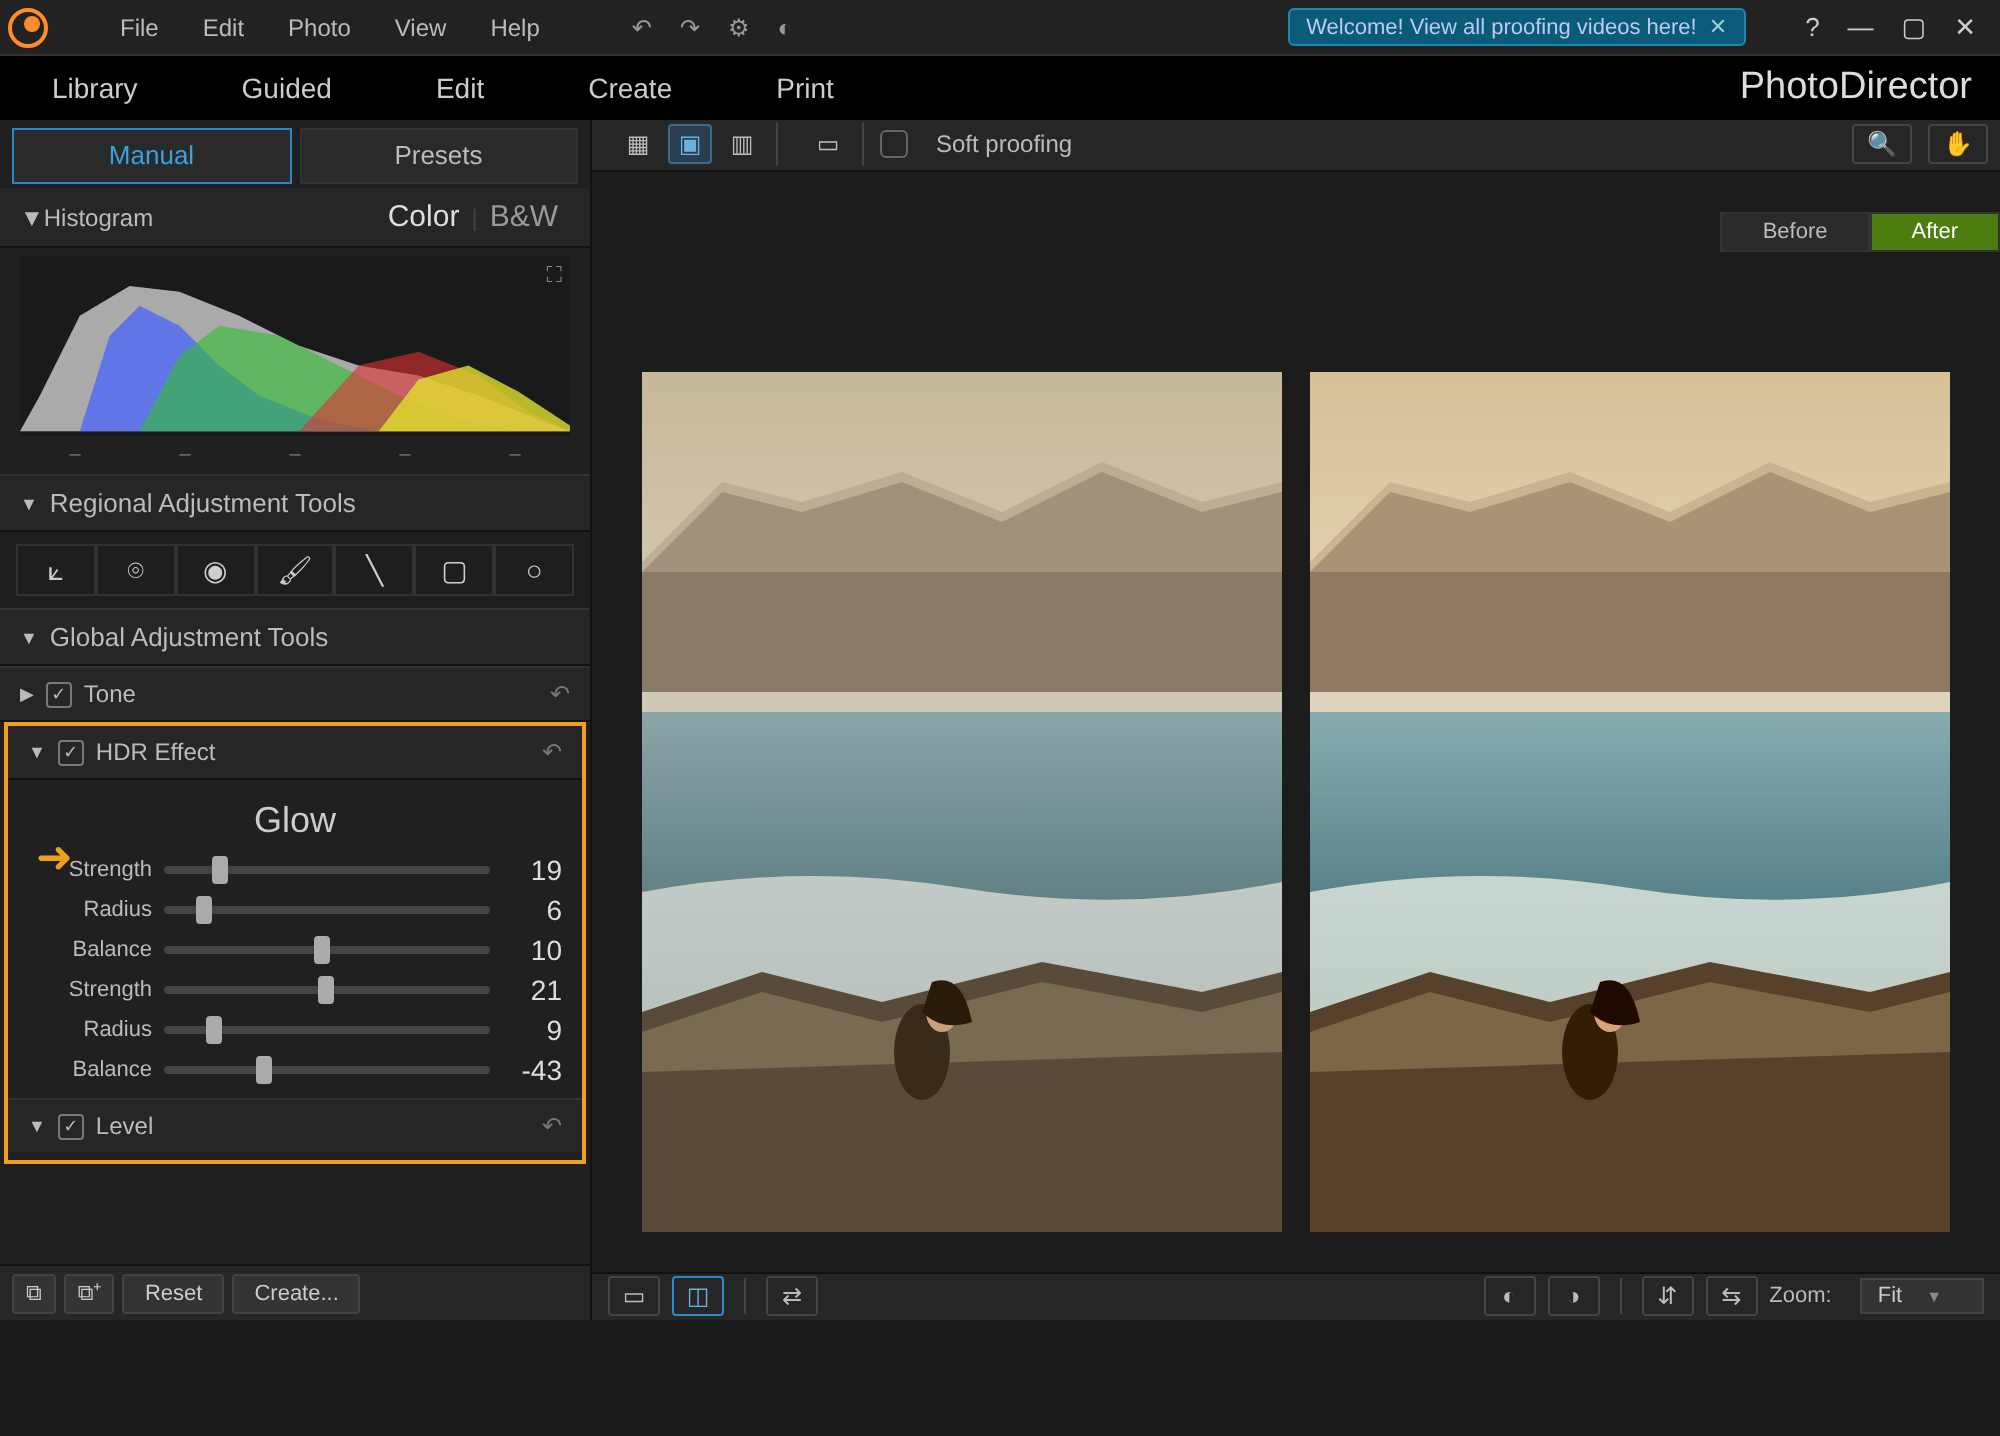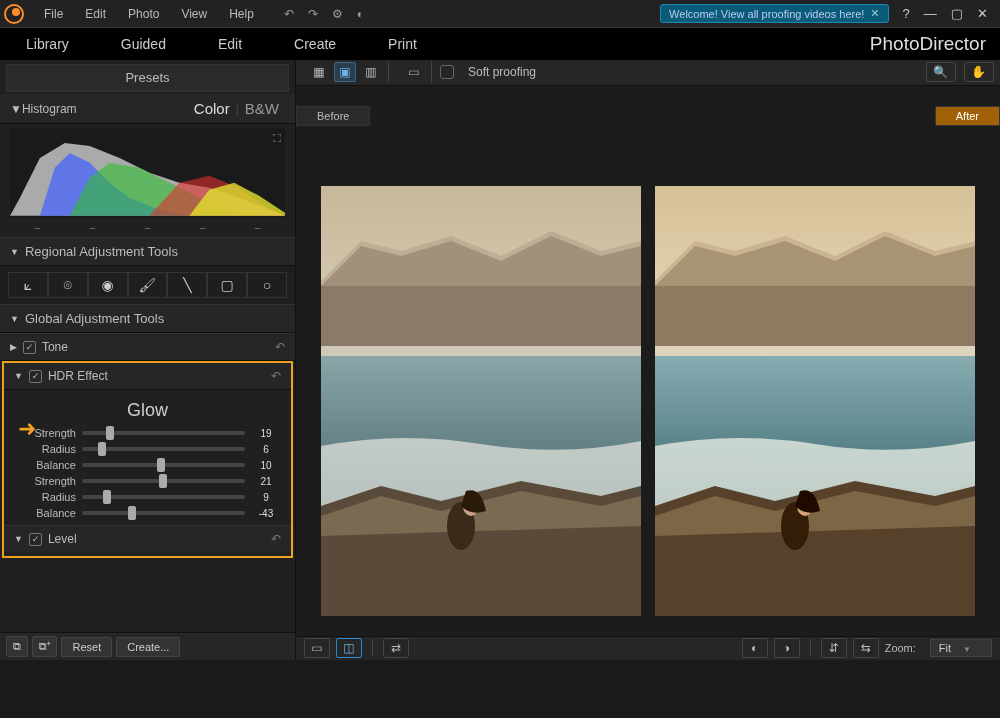--- a/index.html
+++ b/index.html
@@ -1,17 +1,17 @@
 <!DOCTYPE html>
 <html><head>
 <meta charset="utf-8">
 <style>
 * { margin:0; padding:0; box-sizing:border-box; font-family:"Segoe UI",Arial,sans-serif; }
 body { background:#1a1a1a; color:#bbb; font-size:12px; width:1000px; height:718px; overflow:hidden; position:relative; }
-.titlebar { height:28px; background:#222; display:flex; align-items:center; border-bottom:1px solid #333; }
+.titlebar { height:28px; background:#222; display:flex; align-items:center; border-bottom:1px solid #333;gap:16px; }
 .logo { width:28px; height:28px; display:flex; align-items:center; justify-content:center; }
 .logo-circle { width:20px; height:20px; border:2px solid #ff8c2a; border-radius:50%; position:relative; }
 .logo-circle::after{content:"";position:absolute;width:8px;height:8px;border-radius:50%;background:#ff8c2a;top:2px;left:6px;}
 .menu { display:flex; gap:2px; margin-left:6px; }
 .menu span { padding:4px 10px; cursor:pointer; }
 .title-icons { margin-left:20px; display:flex; gap:14px; align-items:center; color:#999; }
 .title-icons span { cursor:pointer; }
 .tutorial-pill { margin-left:auto; background:#0a5a7a; border:1px solid #1a8ab0; color:#bce; padding:2px 8px; border-radius:3px; font-size:11px; display:flex; align-items:center; gap:6px; cursor:pointer; }
 .tutorial-pill .x{ font-size:11px; color:#9cc; }
 .win-controls { display:flex; gap:14px; margin:0 12px 0 14px; color:#ccc; }
@@ -59,30 +59,30 @@
 .highlight-box{ border:2px solid #f0a020; margin:0 2px; padding-bottom:4px; }
 .arrow-annot{ position:absolute; left:18px; top:416px; color:#f0a020; font-size:22px; z-index:5;}
 .arrow-annot::before{content:"➜";}
 
 .slider-section{ padding:4px 10px 2px 10px;}
 .slider-title{ text-align:center; font-size:18px; color:#ccc; margin:6px 0;}
 .slider-row{ display:flex; align-items:center; margin:4px 0; gap:6px;}
 .slider-row label{ width:62px; text-align:right; font-size:11px; color:#bbb;}
 .slider-track{ flex:1; height:4px; background:#444; position:relative; border-radius:2px;}
 .slider-thumb{ position:absolute; width:8px; height:14px; background:#aaa; border-radius:2px; top:-5px; cursor:pointer;}
-.slider-val{ width:30px; text-align:center; font-size:10px; color:#ddd;}
+.slider-val{ width:30px; text-align:right; font-size:14px; color:#ddd;}
 
 .bottom-bar{ height:28px; background:#262626; border-top:1px solid #111; display:flex; align-items:center; padding:0 6px; gap:4px;}
 .bbtn{ background:#333; border:1px solid #444; padding:3px 10px; font-size:11px; color:#ccc; cursor:pointer; border-radius:2px;}
 .bbtn.icon{ padding:3px 6px;}
 
 .preview { flex:1; background:#1c1c1c; display:flex; flex-direction:column; }
-.ba-tabs{ display:flex; justify-content:space-between; gap:0; margin-top:20px;}
+.ba-tabs{ display:flex; justify-content:flex-end; gap:0; margin-top:20px;}
 .ba-tab{ padding:3px 20px; background:#2a2a2a; font-size:11px; border:1px solid #333; cursor:pointer;}
-.ba-tab.active{ background:#a16207; color:#fff;}
+.ba-tab.active{ background:#4d7c0f; color:#fff;}
 .images{ flex:1; display:flex; gap:14px; padding:60px 14px 20px 14px; justify-content:center; align-items:flex-start;}
 .img-frame{ width:320px; height:430px; overflow:hidden; background:#333; }
 .img-frame svg{ width:100%; height:100%; display:block;}
 .img-after{ filter:contrast(1.15) saturate(1.2);}
 
 .preview-bottom{ height:28px; background:#262626; border-top:1px solid #111; display:flex; align-items:center; padding:0 8px; gap:6px;}
 .pb-btn{ width:26px; height:20px; border:1px solid #444; display:flex; align-items:center; justify-content:center; color:#bbb; cursor:pointer; border-radius:2px;}
 .pb-btn.active{ border-color:#2a8acc; color:#6ab0e0;}
 .zoom-label{ margin-left:auto; font-size:11px; color:#bbb;}
 .zoom-sel{ background:#333; border:1px solid #444; color:#ccc; padding:2px 20px 2px 8px; font-size:11px; margin-left:8px; cursor:pointer; position:relative;}
@@ -127,20 +127,21 @@
   <div class="mode">Edit</div>
   <div class="mode">Create</div>
   <div class="mode">Print</div>
   <div class="brand">PhotoDirector</div>
 </div>
 
 <div class="main">
 
   <div class="sidebar">
     <div class="subtabs">
+      <div class="subtab active">Manual</div>
       <div class="subtab">Presets</div>
     </div>
 
     <div class="hist-head">
       <span class="tri">▼</span>
       <span>Histogram</span>
       <div class="spacer"></div>
       <span class="opt active">Color</span>
       <span class="sep">|</span>
       <span class="opt">B&amp;W</span>

